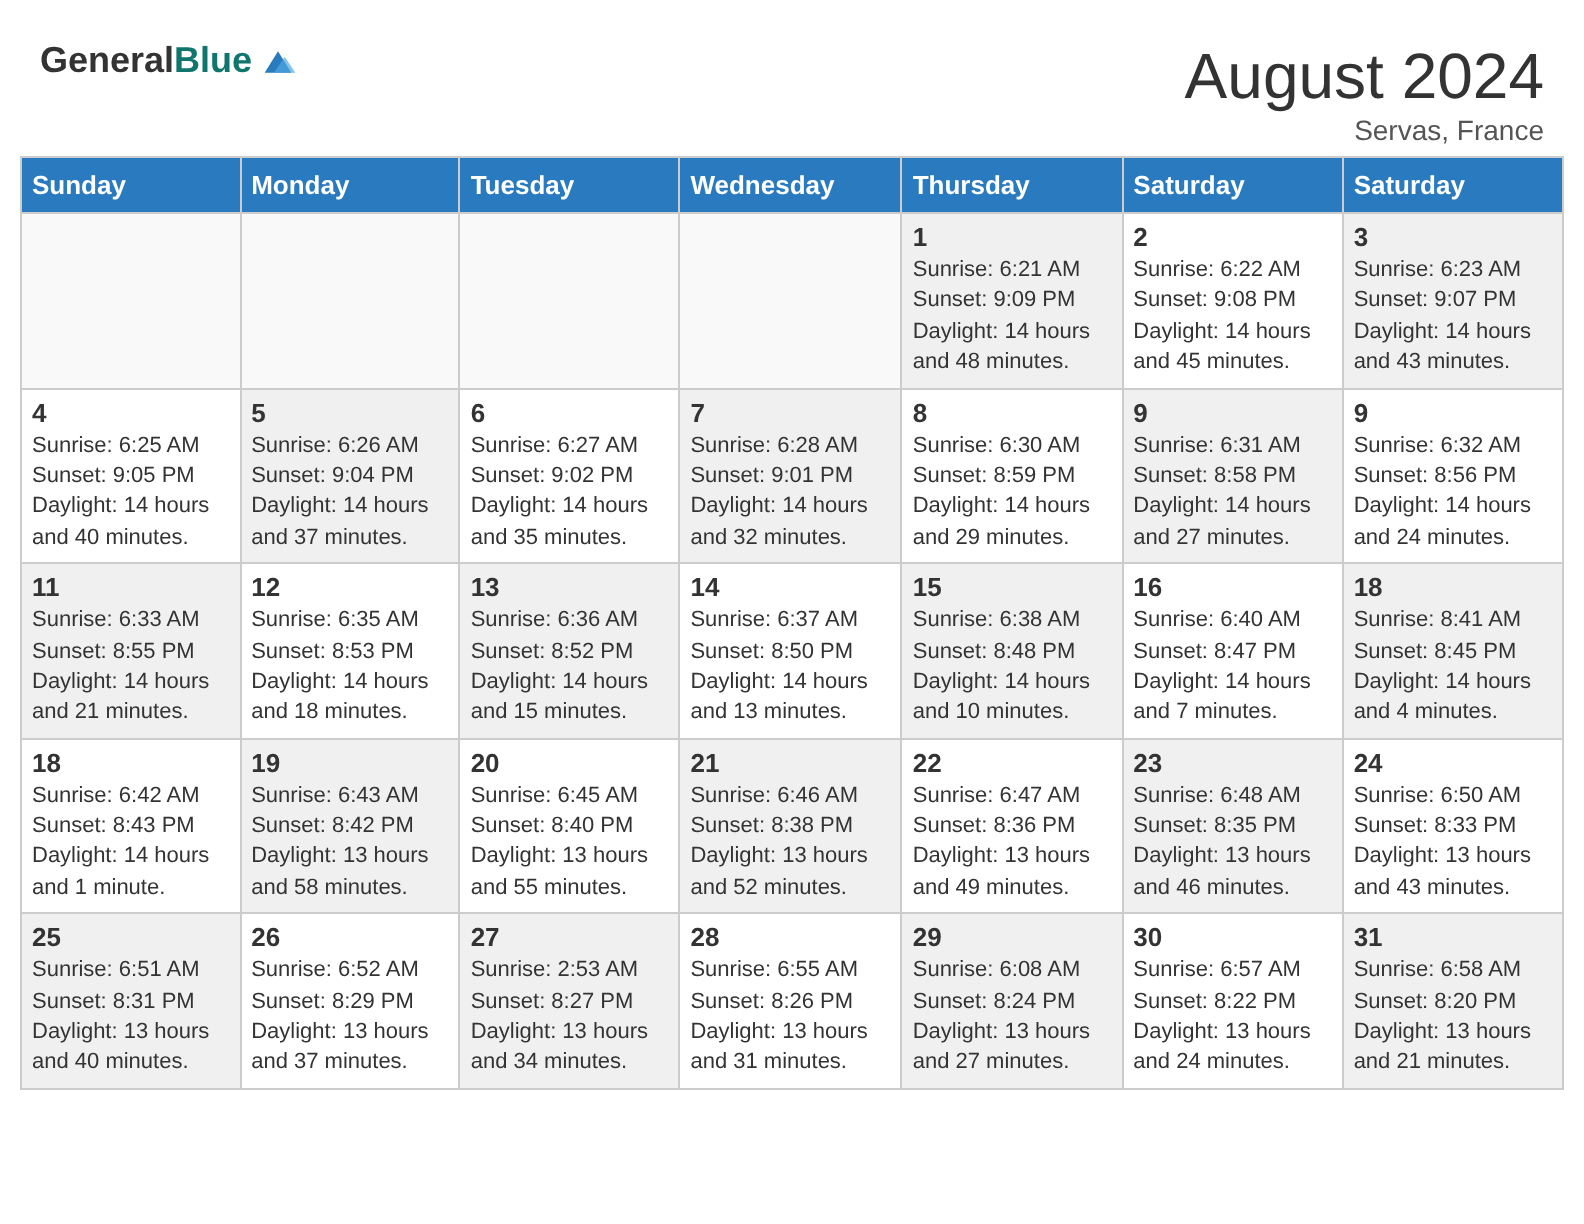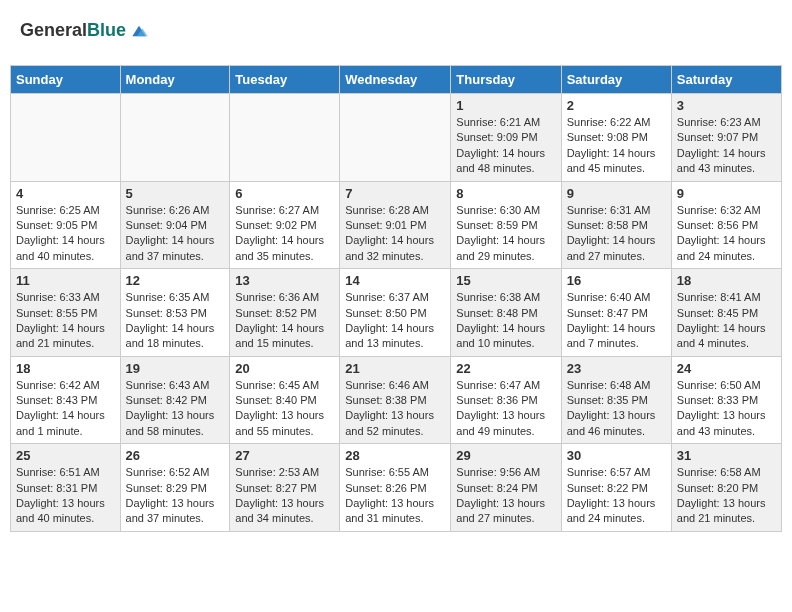--- a/index.html
+++ b/index.html
@@ -33,21 +33,21 @@
       font-weight: normal;
       color: #333;
     }
     .location {
       font-size: 14px;
       color: #555;
     }
     table {
       width: 100%;
       border-collapse: collapse;
-      margin-top: 19px;
+      margin-top: 0;
     }
     th {
       background-color: #2a7abf;
       color: white;
       text-align: left;
       padding: 6px 5px;
       font-size: 13px;
       font-weight: bold;
       border: 1px solid #ccc;
     }
@@ -86,20 +86,24 @@
 <div class="header">
   <div class="logo">
     <div>
       <span style="font-size:18px;font-weight:bold;color:#333;text-align:right;">General</span><span style="font-size:18px;font-weight:bold;color:#0f766e;">Blue</span>
     </div>
     <svg class="logo-icon" viewBox="0 0 30 20" xmlns="http://www.w3.org/2000/svg" style="margin-left:3px;">
       <polygon points="5,18 15,2 25,18" fill="#2a7abf"></polygon>
       <polygon points="12,18 20,6 28,18" fill="#4fa8e0" opacity="0.7"></polygon>
     </svg>
   </div>
+  <div class="title-block">
+    <div class="month-year">August 2024</div>
+    <div class="location">Servas, France</div>
+  </div>
 </div>
 
 <table>
   <thead>
     <tr>
     <th>Sunday</th>
         <th>Monday</th>
         <th>Tuesday</th>
         <th>Wednesday</th>
         <th>Thursday</th>
@@ -312,21 +316,21 @@
         </td>
         <td>
           <span class="day-number">28</span>
           <div class="day-info">Sunrise: 6:55 AM
 Sunset: 8:26 PM
 Daylight: 13 hours
 and 31 minutes.</div>
         </td>
         <td class="shaded">
           <span class="day-number">29</span>
-          <div class="day-info">Sunrise: 9:56 AM
+          <div class="day-info">Sunrise: 6:08 AM
 Sunset: 8:24 PM
 Daylight: 13 hours
 and 27 minutes.</div>
         </td>
         <td>
           <span class="day-number">30</span>
           <div class="day-info">Sunrise: 6:57 AM
 Sunset: 8:22 PM
 Daylight: 13 hours
 and 24 minutes.</div>

